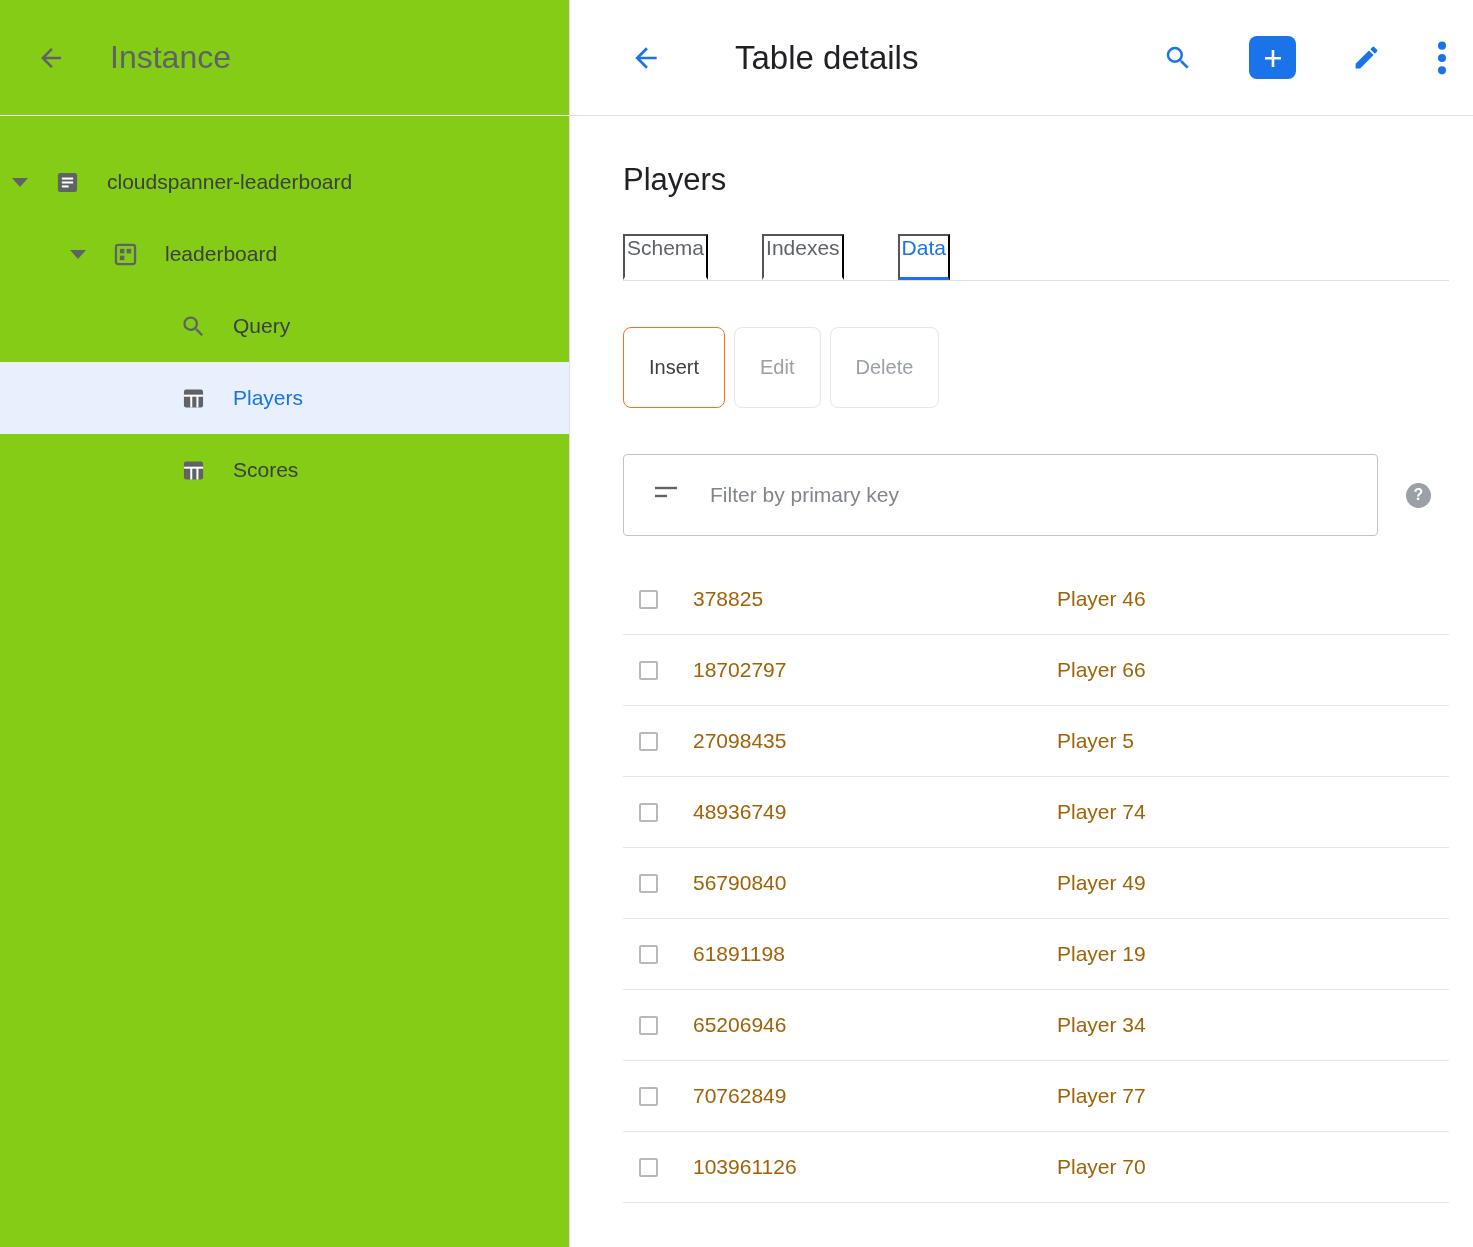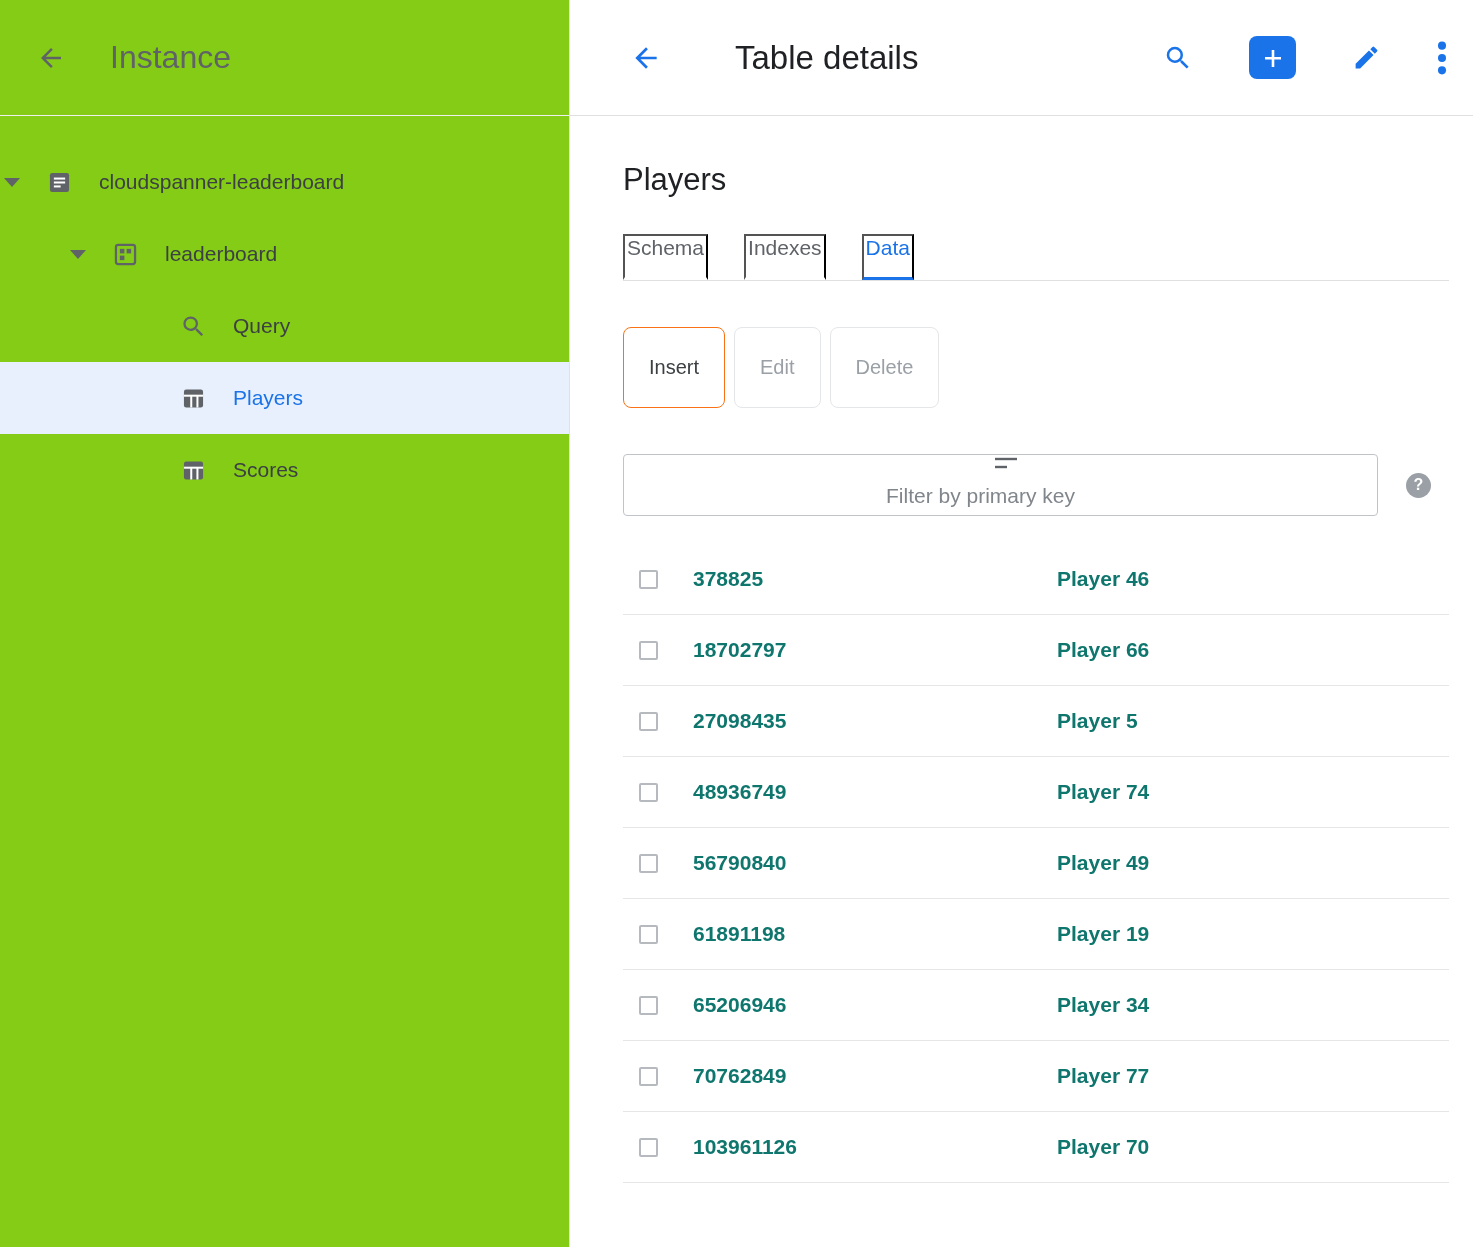--- a/index.html
+++ b/index.html
@@ -19,62 +19,62 @@
   }
   .sidebar-title { font-size: 32px; color: #5f6368; margin-left: 44px; font-weight: 400; }
   .icon-btn { background: none; border: none; cursor: pointer; display: inline-flex; align-items: center; justify-content: center; }
 
   .tree { padding-top: 30px; }
   .tree-row { height: 72px; display: flex; align-items: center; font-size: 21px; color: #3c4043; cursor: pointer; }
   .tree-row .label { margin-left: 26px; }
   .tree-row.selected { background: #e8f0fe; }
   .tree-row.selected .label { color: #1a73e8; }
   .expander { width: 0; height: 0; border-left: 8px solid transparent; border-right: 8px solid transparent; border-top: 9px solid #5f6368; margin-right: 26px; }
-  .lvl0 { padding-left: 4px; }
+  .lvl0 { padding-left: 12px; }
   .lvl1 { padding-left: 70px; }
   .lvl2 { padding-left: 180px; }
   .tree-icon { width: 27px; height: 27px; flex: 0 0 27px; display: inline-flex; }
 
   
   .main { flex: 1; display: flex; flex-direction: column; }
   .main-header {
     height: 116px; display: flex; align-items: center;
     padding: 0 26px 0 60px; border-bottom: 1px solid #e0e0e0;
   }
   .main-title { font-size: 33px; color: #202124; margin-left: 73px; font-weight: 400; }
   .header-actions { margin-left: auto; display: flex; align-items: center; gap: 56px; }
   .add-btn { width: 47px; height: 43px; background: #1a73e8; border: none; border-radius: 8px; display: flex; align-items: center; justify-content: center; cursor: pointer; }
 
   .content { padding: 0 24px 0 53px; flex: 1; }
   .page-title { font-size: 31px; font-weight: 400; color: #202124; margin-top: 46px; }
 
-  .tabs { display: flex; gap: 36px; margin-top: 36px; border-bottom: 1px solid #e0e0e0; }
+  .tabs { display: flex; gap: 54px; margin-top: 36px; border-bottom: 1px solid #e0e0e0; }
   .tab { font-size: 21px; color: #5f6368; padding: 0 2px 17px 2px; border-bottom: 3px solid transparent; cursor: pointer; background: none; }
   .tab.active { color: #1a73e8; border-bottom-color: #1a73e8; font-weight: 400; }
 
   .actions { margin-top: 46px; display: flex; gap: 9px; }
   .btn {
     font-size: 20px; font-family: inherit; padding: 28px 25px;
     border: 1px solid #f97316; border-radius: 8px; background: #fff; color: #3c4043; cursor: pointer;
   }
   .btn[disabled] { color: #9aa0a6; border-color: #e4e6e8; cursor: default; }
 
   .filter-row { margin-top: 46px; display: flex; align-items: center; }
   .filter-box {
-    width: 755px; height: 62px; border: 1px solid #c0c4c8; border-radius: 4px;
-    display: flex; align-items: center; padding: 0 18px 0 30px; background: #fff; flex-direction: column;
+    width: 755px; height: 82px; border: 1px solid #c0c4c8; border-radius: 4px;
+    display: flex; align-items: center; padding: 0 18px 0 30px; background: #fff;
   }
   .filter-input { border: none; outline: none; flex: 1; margin-left: 30px; font-size: 21px; font-family: inherit; color: #202124; background: transparent; }
   .filter-input::placeholder { color: #80868b; }
   .help-badge { width: 25px; height: 25px; border-radius: 50%; background: #9aa0a6; color: #fff; font-size: 16px; font-weight: bold; display: flex; align-items: center; justify-content: center; margin-left: 28px; cursor: pointer; }
 
   .data-table { margin-top: 28px; }
   .trow { display: flex; align-items: center; border-bottom: 1px solid #e6e6e6; }
   .thead-row { height: 57px; font-size: 20px; font-weight: bold; color: #202124; }
-  .body-row { height: 71px; font-size: 21px; color: #0f766e; font-weight: bold; }
+  .body-row { height: 71px; font-size: 21px; color: #a16207; }
   .cell-check { width: 70px; flex: 0 0 70px; padding-left: 16px; display: flex; align-items: center; }
   .checkbox { width: 19px; height: 19px; border: 2px solid #b6babf; border-radius: 2px; background: #fff; cursor: pointer; }
   .cell-id { width: 364px; flex: 0 0 364px; display: flex; align-items: center; gap: 14px; }
   .cell-name { flex: 1; }
 </style>
 </head>
 <body>
 
 <div class="app">
 

